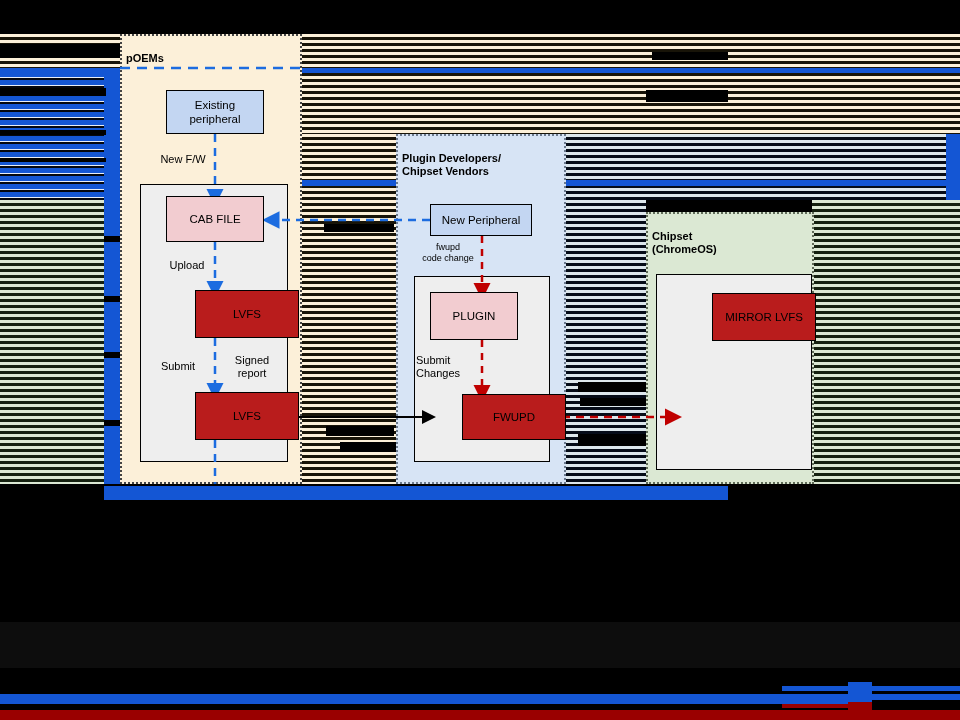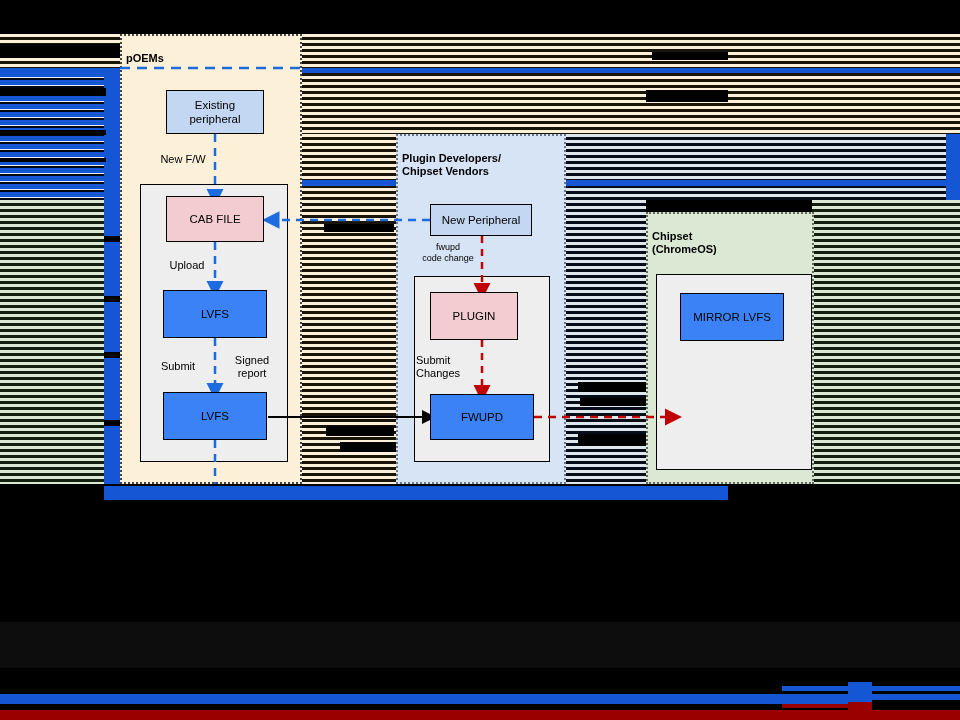--- a/index.html
+++ b/index.html
@@ -31,21 +31,21 @@
   .pool-title{
     position:absolute;left:4px;right:0;text-align:left;
     font-size:11px;font-weight:bold;color:#000;line-height:13px;}
   .innerbox{position:absolute;box-sizing:border-box;
     background:#eeeeee;border:1.4px solid #000;}
   .node{position:absolute;box-sizing:border-box;border:1.4px solid #000;
     display:flex;align-items:center;justify-content:center;
     font-size:11.5px;color:#000;text-align:center;line-height:14px;}
   .n-blue{background:#c3d6f2;}
   .n-pink{background:#f2ccd0;}
-  .n-green{background:#3b82f6;}
+  .n-green{background:#b91c1c;margin-left:32px;}
   .n-grey{background:#efefef;font-weight:bold;font-size:11.5px;}
   .edgelabel{position:absolute;font-size:11px;color:#000;line-height:13px;
     text-align:center;white-space:pre-line;}
   .tiny{font-size:9px;line-height:11px;}
 
   svg.wires{position:absolute;left:0;top:0;width:960px;height:720px;
     pointer-events:none;}
 </style>
 </head>
 <body>

